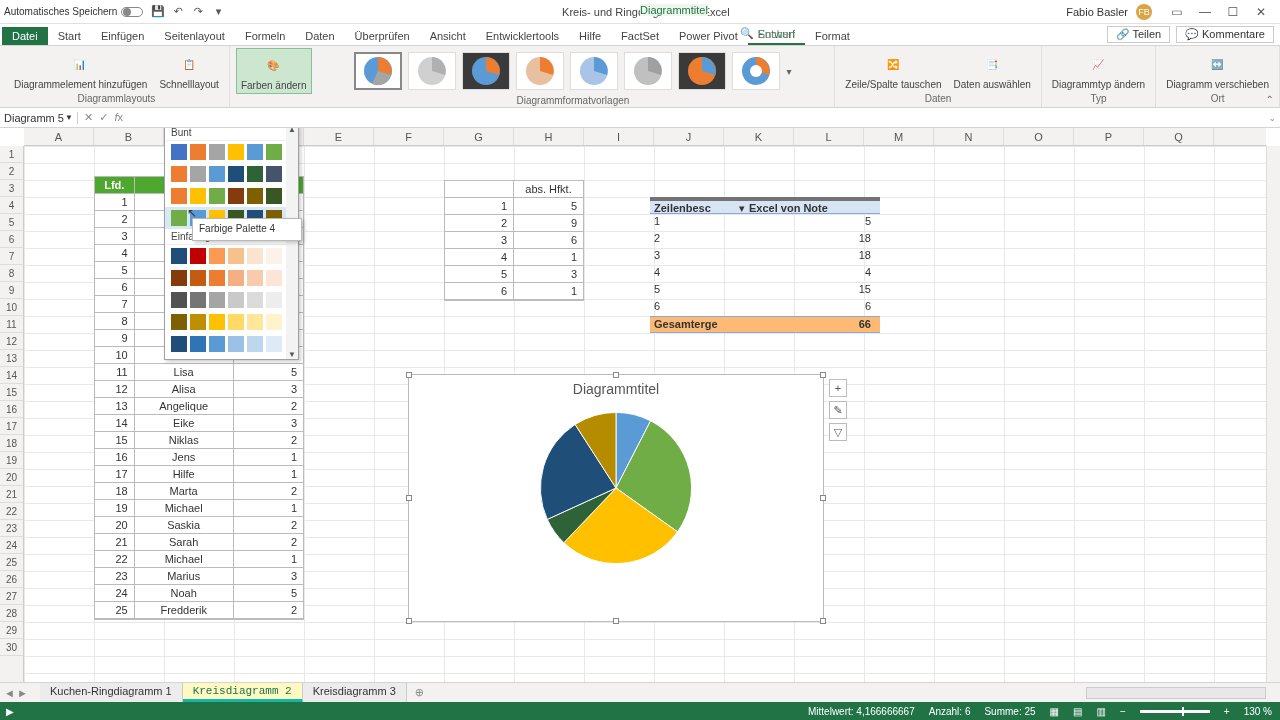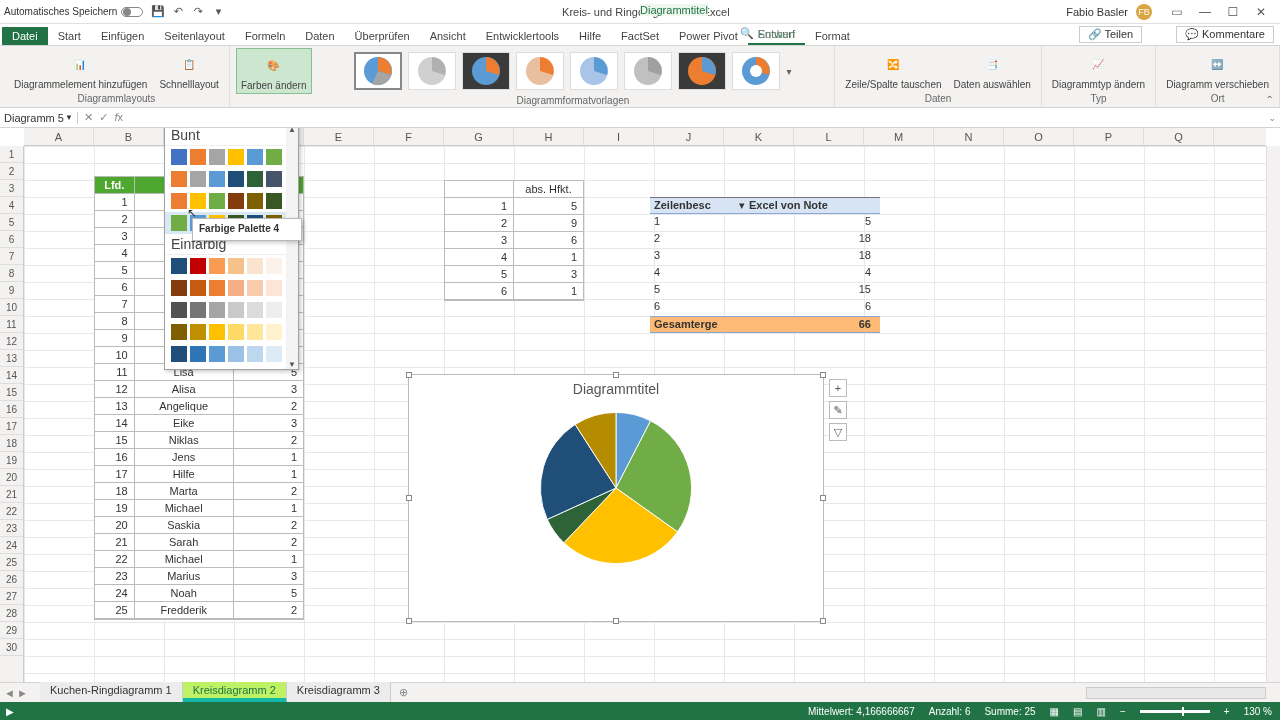--- a/index.html
+++ b/index.html
@@ -20,21 +20,21 @@
 .wincontrols { display:flex; gap:10px; font-size:12px; color:#555; margin-left:8px;}
 .wincontrols span { width:18px; text-align:center; cursor:pointer;}
 
 
 .ribbon-tabs { height: 22px; background:#fff; display:flex; align-items:flex-end; padding-left:2px; border-bottom:1px solid #d4d4d4; position:relative;}
 .ribbon-tabs .tab { padding:3px 10px; font-size:11px; color:#444; cursor:pointer; }
 .ribbon-tabs .tab.file { background:#217346; color:#fff; }
 .ribbon-tabs .tab.active { color:#217346; border-bottom:2px solid #217346; }
 .ribbon-tabs .search { position:absolute; left:740px; top:3px; display:flex; align-items:center; gap:4px; color:#888; font-size:11px;}
 .ribbon-right { position:absolute; right:6px; top:2px; display:flex; gap:6px;}
-.ribbon-right .btn { border:1px solid #ccc; padding:1px 8px; font-size:11px; background:#fff;margin-left:28px;}
+.ribbon-right .btn { border:1px solid #ccc; padding:1px 8px; font-size:11px; background:#fff;}
 
 
 .ribbon { height: 62px; background:#f3f2f1; border-bottom:1px solid #d4d4d4; display:flex; align-items:stretch; padding-left:4px; position:relative;}
 .rgroup { display:flex; flex-direction:column; justify-content:flex-start; align-items:center; padding:2px 6px; border-right:1px solid #e1dfdd; }
 .rgroup .btns { display:flex; gap:4px; align-items:flex-start; height:48px;}
 .rbtn { display:flex; flex-direction:column; align-items:center; gap:1px; padding:2px 4px; font-size:10px; color:#444; cursor:pointer; text-align:center; line-height:1.1;}
 .rbtn .ico { width:28px; height:28px; display:flex; align-items:center; justify-content:center; }
 .rbtn.highlighted { background:#cde6d0; border:1px solid #8abf94; }
 .rgroup .label { font-size:10px; color:#666; margin-top:auto; padding:1px 0;}
 .style-gallery { display:flex; gap:6px; align-items:center; padding:4px 10px; height:48px;}
@@ -63,50 +63,50 @@
 .tbl .row { display:flex; }
 .tbl .row div { border-right:1px solid #bbb; border-bottom:1px solid #bbb; padding:1px 3px; text-align:center; height:17px; line-height:14px;}
 .tbl .row div:last-child { border-right:none;}
 
 .pivot { position:absolute; font-size:11px; }
 .pivot .prow { display:flex; height:17px; }
 .pivot .prow div { padding:1px 4px; }
 
 
 .palette-drop { position:absolute; left:140px; top:-22px; width:135px; background:#fff; border:1px solid #a0a0a0; box-shadow:2px 2px 4px rgba(0,0,0,.2); z-index:50; padding-bottom:4px;}
-.palette-drop .sect-label { font-size:14px; padding:2px 6px; color:#444; border-bottom:1px solid #eee;}
+.palette-drop .sect-label { font-size:10px; padding:2px 6px; color:#444; border-bottom:1px solid #eee;}
 .palette-row { display:flex; gap:3px; padding:3px 6px;}
 .palette-row span { width:16px; height:16px; display:block; cursor:pointer;}
 .palette-row.hover { background:#d8e8f5;}
 .scroll-ctl { position:absolute; right:0; top:0; bottom:0; width:12px; display:flex; flex-direction:column; justify-content:space-between; background:#f3f3f3;}
 .scroll-ctl span { font-size:8px; text-align:center; color:#555;}
 
 
 .tooltip { position:absolute; left:168px; top:72px; background:#fff; border:1px solid #b8b8b8; box-shadow:2px 2px 4px rgba(0,0,0,.2); padding:4px 6px; font-size:10px; width:110px; z-index:60;}
-.tooltip .tt-title { font-weight:bold; margin-bottom:2px;}
+.tooltip .tt-title { font-weight:normal; margin-bottom:2px;}
 .tooltip .tt-body { color:#555; line-height:1.2;}
 .cursor-arrow { position:absolute; left:163px; top:60px; z-index:70; font-size:12px;}
 
 
 .chartbox { position:absolute; left:384px; top:228px; width:416px; height:248px; border:1px solid #bbb; background:#fff;}
 .chartbox .handle { position:absolute; width:6px; height:6px; border:1px solid #888; background:#fff;}
 .chartbox .h-tl{left:-3px;top:-3px}.chartbox .h-tm{left:50%;top:-3px;margin-left:-3px}.chartbox .h-tr{right:-3px;top:-3px}
 .chartbox .h-ml{left:-3px;top:50%;margin-top:-3px}.chartbox .h-mr{right:-3px;top:50%;margin-top:-3px}
 .chartbox .h-bl{left:-3px;bottom:-3px}.chartbox .h-bm{left:50%;bottom:-3px;margin-left:-3px}.chartbox .h-br{right:-3px;bottom:-3px}
 .chart-title { text-align:center; font-size:14px; color:#555; padding:6px;}
 .chart-legend { text-align:center; font-size:10px; color:#555; padding:4px; position:absolute; bottom:4px; left:0; right:0;}
 .chart-legend span { margin:0 3px;}
 .chart-legend i { display:inline-block; width:6px; height:6px; margin-right:2px; vertical-align:middle;}
 .chart-side-btns { position:absolute; right:-24px; top:4px; display:flex; flex-direction:column; gap:4px;}
 .chart-side-btns div { width:18px; height:18px; border:1px solid #bbb; background:#fff; text-align:center; line-height:16px; font-size:11px; color:#555;}
 
 
 .sheetbar { position:absolute; left:0; right:0; bottom:18px; height:20px; background:#f3f2f1; border-top:1px solid #d4d4d4; display:flex; align-items:center; padding-left:40px; font-size:11px;}
 .sheettab { padding:2px 10px; border-right:1px solid #ccc; background:#ececec; cursor:pointer;}
-.sheettab.active { background:#bef264; border-bottom:6px solid #14b8a6; color:#217346;}
+.sheettab.active { background:#fef9c3; border-bottom:4px solid #14b8a6; color:#217346;font-family:Liberation Mono, monospace;}
 .newsheet { padding:2px 8px; color:#888;}
 .sheetbar .navbtns { position:absolute; left:4px; display:flex; gap:2px; color:#888;}
 .sheetbar .hscroll { position:absolute; right:14px; width:180px; height:12px; background:#e8e8e8; border:1px solid #ccc;}
 
 
 .statusbar { position:absolute; left:0; right:0; bottom:0; height:18px; background:#217346; color:#fff; font-size:10px; display:flex; align-items:center; justify-content:flex-end; padding:0 8px; gap:14px;}
 .statusbar .left { position:absolute; left:6px;}
 .zoom-slider { width:70px; height:3px; background:#fff; position:relative;}
 .zoom-slider::after{content:"";position:absolute;left:42px;top:-3px;width:2px;height:9px;background:#fff;}
 
@@ -507,21 +507,21 @@
           <div style="width:70px;text-align:right;padding-right:6px">5</div>
           <div style="width:70px;text-align:right;padding-right:6px">3</div>
         </div>
         <div class="row">
           <div style="width:70px;text-align:right;padding-right:6px">6</div>
           <div style="width:70px;text-align:right;padding-right:6px">1</div>
         </div>
       </div>
 
     <div class="pivot" id="pivot" style="left:626px;top:51px;width:230px;">
-        <div class="prow" style="background:#d7e4f4;border-top:1px solid #737373;border-bottom:1px solid #8ba9d6">
+        <div class="prow" style="background:#d7e4f4;border-top:4px solid #737373;border-bottom:1px solid #8ba9d6">
           <div style="width:85px;font-weight:600;overflow:hidden">Zeilenbesc</div>
           <div style="width:10px">▾</div>
           <div style="width:130px;font-weight:600">Excel von Note</div>
         </div>
         <div class="prow">
           <div style="width:95px">1</div>
           <div style="width:130px;text-align:right">5</div>
         </div>
         <div class="prow">
           <div style="width:95px">2</div>

